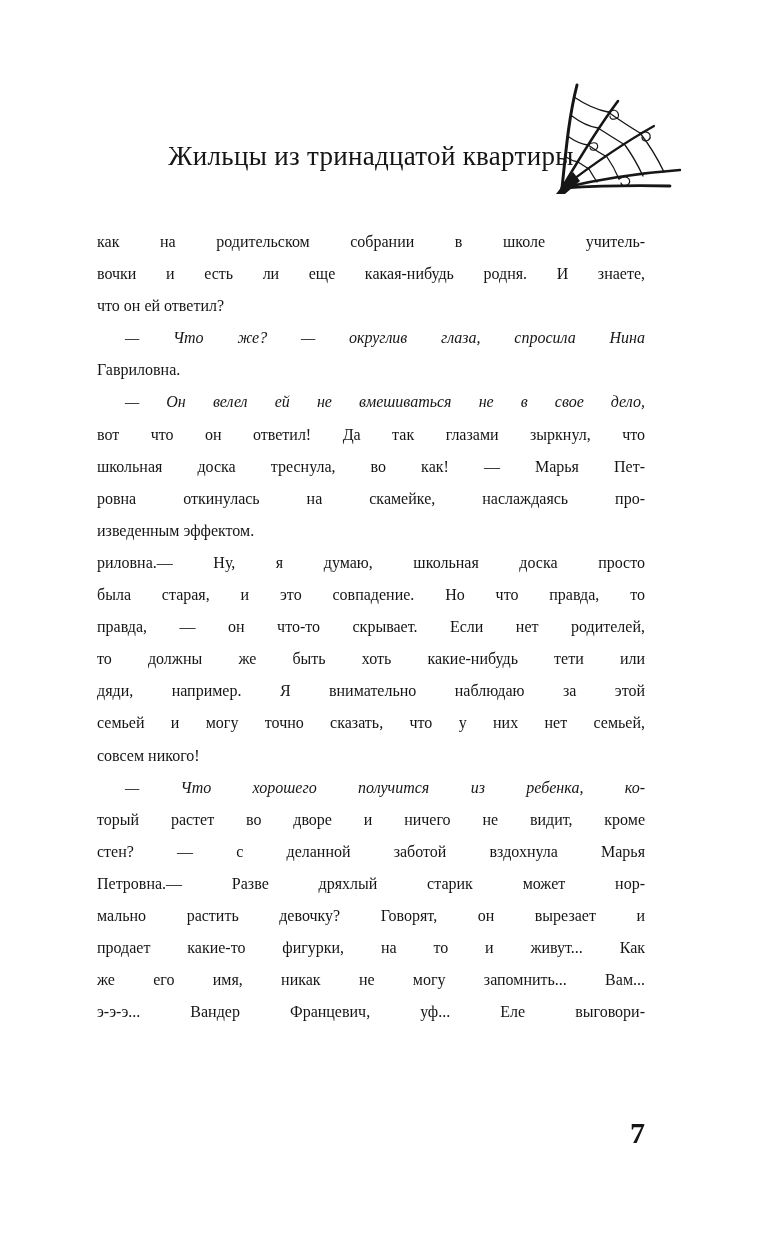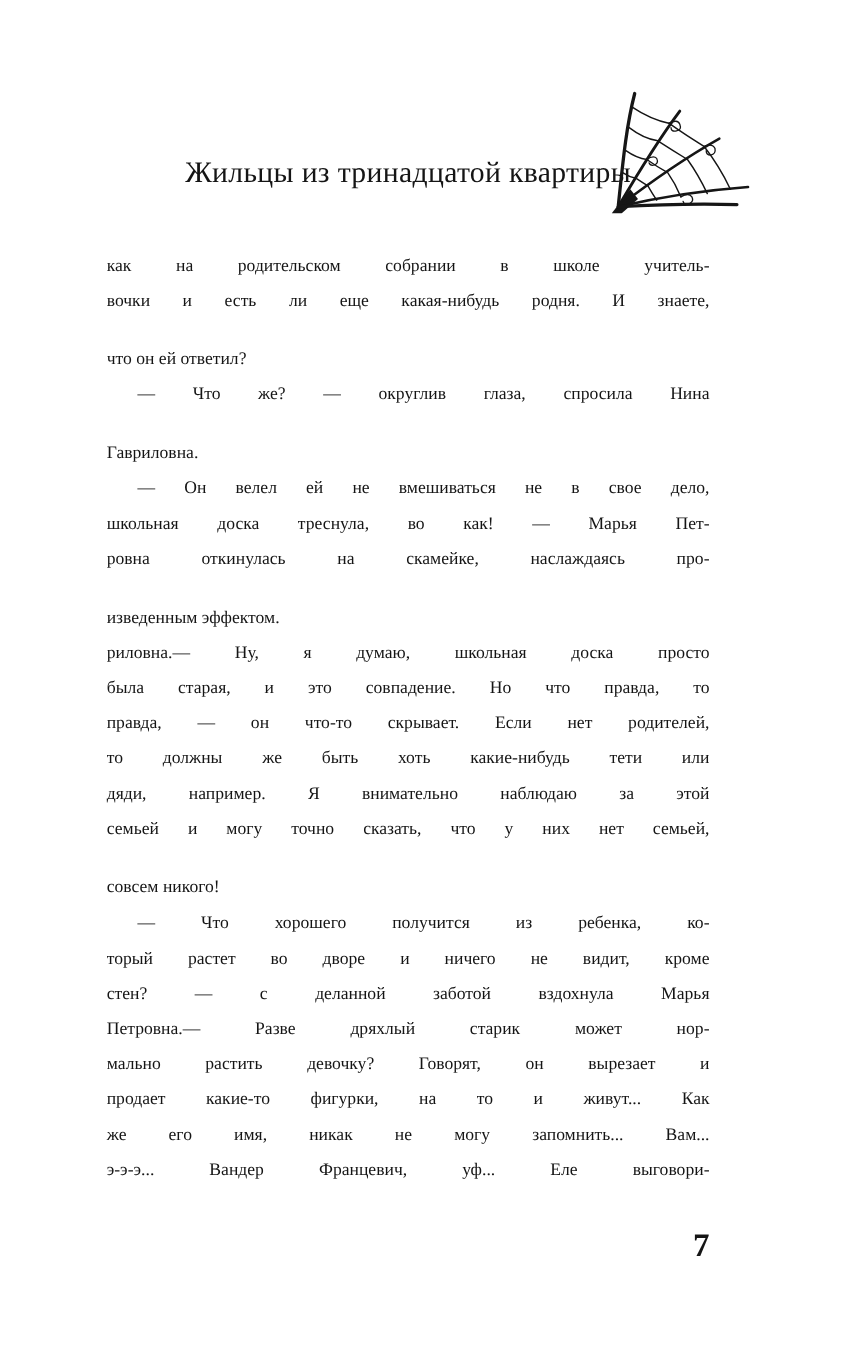--- a/index.html
+++ b/index.html
@@ -30,22 +30,22 @@
     left:97px; top:226px; width:548px;
     font-size:16px;
     line-height:32.1px;
   }
   .ln {
     text-align:justify;
     text-align-last:justify;
     height:32.1px;
     white-space:nowrap;
   }
-  .ln.end { text-align-last:left;margin-top:21px; }
-  .ln.ind { text-indent:28px; }
+  .ln.end { text-align-last:left; }
+  .ln.ind { text-indent:28px;font-style:italic; }
   .page-number {
     position:absolute;
     top:1116px; left:97px; width:548px;
     text-align:right;
     font-size:30px;
     font-weight:bold;
   }
 </style>
 </head>
 <body>
@@ -80,20 +80,21 @@
   <div class="body-text">
 
     <div class="ln">как на родительском собрании в школе учитель-</div>
     <div class="ln">вочки и есть ли еще какая-нибудь родня. И знаете,</div>
     <div class="ln end">что он ей ответил?</div>
 
     <div class="ln ind">— Что же? — округлив глаза, спросила Нина</div>
     <div class="ln end">Гавриловна.</div>
 
     <div class="ln ind">— Он велел ей не вмешиваться не в свое дело,</div>
+    <div class="ln">вот что он ответил! Да так глазами зыркнул, что</div>
     <div class="ln">школьная доска треснула, во как! — Марья Пет-</div>
     <div class="ln">ровна откинулась на скамейке, наслаждаясь про-</div>
     <div class="ln end">изведенным эффектом.</div>
 
     <div class="ln">риловна.— Ну, я думаю, школьная доска просто</div>
     <div class="ln">была старая, и это совпадение. Но что правда, то</div>
     <div class="ln">правда, — он что-то скрывает. Если нет родителей,</div>
     <div class="ln">то должны же быть хоть какие-нибудь тети или</div>
     <div class="ln">дяди, например. Я внимательно наблюдаю за этой</div>
     <div class="ln">семьей и могу точно сказать, что у них нет семьей,</div>

